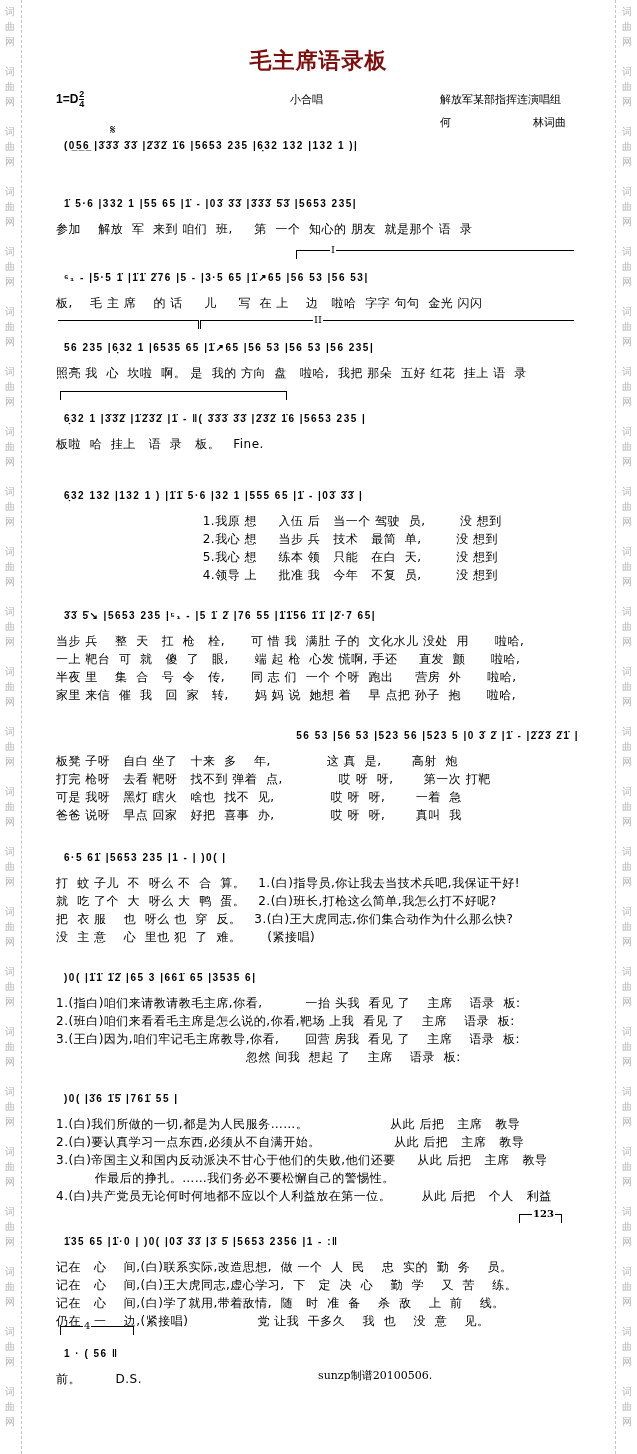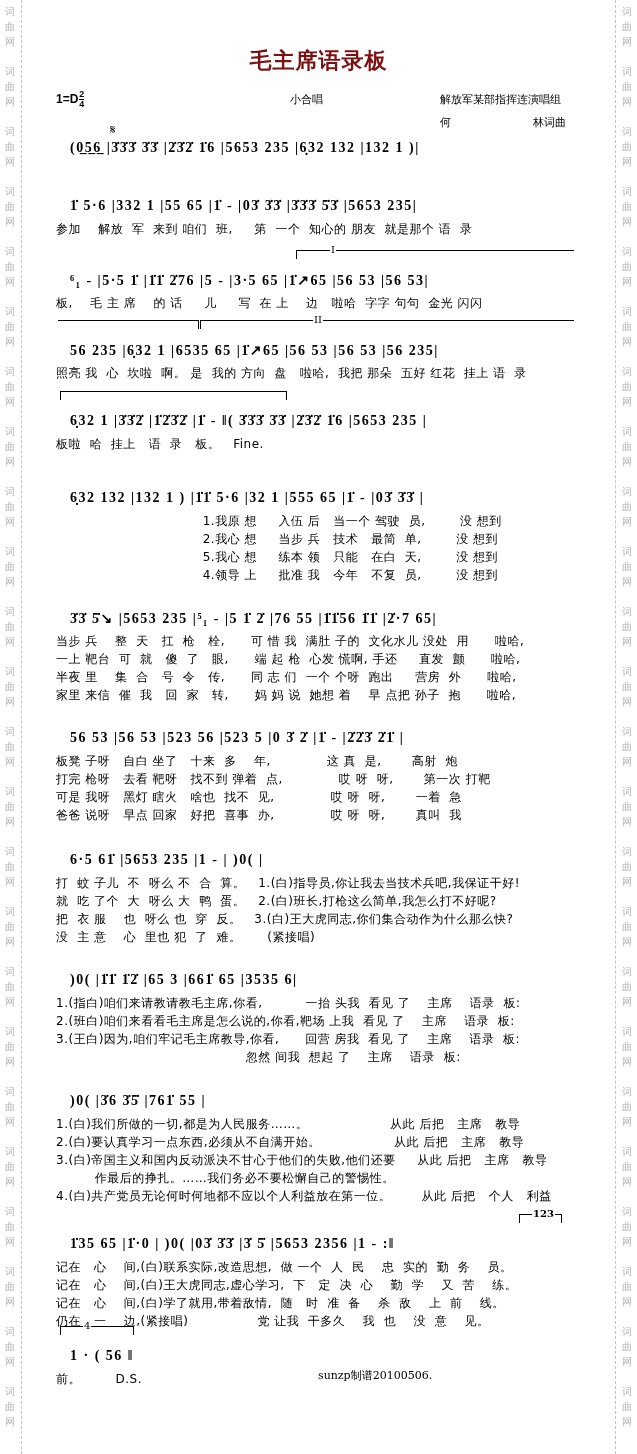--- a/index.html
+++ b/index.html
@@ -14,22 +14,22 @@
   .wm-group { position: absolute; left: 0; width: 20px; font-size: 10px; color: #b8b8b8;
               text-align: center; line-height: 15px; font-family: "DejaVu Sans", sans-serif; }
   .title { position: absolute; top: 46px; left: 0; width: 637px; text-align: center;
            font-size: 22px; color: #7a1010; font-weight: bold; letter-spacing: 1px; }
   .abs { position: absolute; white-space: nowrap; }
   .hdr { font-size: 11px; font-family: "DejaVu Sans", sans-serif; }
   .key { font-size: 12px; font-family: "Liberation Sans", sans-serif; font-weight: bold; }
   .frac { display: inline-block; vertical-align: middle; text-align: center; font-size: 9px; line-height: 9px; margin-left: 1px; }
   .frac span { display: block; }
   .frac span:first-child { border-bottom: 1px solid #000; }
-  .staff { position: absolute; left: 70px; width: 515px; font-family: Liberation Serif, serif;
-           font-weight: bold; font-size: 14px; letter-spacing: 1.5px; white-space: nowrap; }
+  .staff { position: absolute; left: 64px; width: 515px; font-family: Liberation Sans, sans-serif;
+           font-weight: bold; font-size: 10px; letter-spacing: 1.5px; white-space: nowrap; }
   .lyric { position: absolute; left: 56px; font-size: 12px; white-space: pre; letter-spacing: 0.5px;
            font-family: "DejaVu Sans", sans-serif; }
   .bracket { position: absolute; border-top: 1px solid #000; height: 8px; }
   .bracket.lft { border-left: 1px solid #000; }
   .bracket.rgt { border-right: 1px solid #000; }
   .blabel { position: absolute; top: -7px; font-size: 10px; background: #fff; padding: 0 1px; font-family: "DejaVu Serif", serif; }
   .segno { position: absolute; font-size: 13px; }
   .footer { font-size: 11px; font-family: "DejaVu Serif", serif; }
 </style>
 </head>
@@ -315,36 +315,36 @@
     <div class="staff" style="top: 490px;">6̣32 132 |132 1 ) |1̇1̇ 5·6 |32 1 |555 65 |1̇ - |03̇ 3̇3̇ |</div>
     <div class="lyric" style="top: 513px;">                                  1.我原 想     入伍 后   当一个 驾驶  员,        没 想到</div>
     <div class="lyric" style="top: 531px;">                                  2.我心 想     当步 兵   技术   最简  单,        没 想到</div>
     <div class="lyric" style="top: 549px;">                                  5.我心 想     练本 领   只能   在白  天,        没 想到</div>
     <div class="lyric" style="top: 567px;">                                  4.领导 上     批准 我   今年   不复  员,        没 想到</div>
     <div class="staff" style="top: 610px;">3̇3̇ 5̇↘ |5653 235 |⁵₁ - |5 1̇ 2̇ |76 55 |1̇1̇56 1̇1̇ |2̇·7 65|</div>
     <div class="lyric" style="top: 633px;">当步 兵    整  天   扛  枪   栓,      可 惜 我  满肚 子的  文化水儿 没处  用      啦哈,</div>
     <div class="lyric" style="top: 651px;">一上 靶台  可  就   傻  了   眼,      端 起 枪  心发 慌啊, 手还     直发  颤      啦哈,</div>
     <div class="lyric" style="top: 669px;">半夜 里    集  合   号  令   传,      同 志 们  一个 个呀  跑出     营房  外      啦哈,</div>
     <div class="lyric" style="top: 687px;">家里 来信  催  我   回  家   转,      妈 妈 说  她想 着    早 点把 孙子  抱      啦哈,</div>
-    <div class="staff" style="top: 730px;">56 53 |56 53 |523 56 |523 5 |0 3̇ 2̇ |1̇ - |2̇2̇3̇ 2̇1̇ |</div>
+    <div class="staff" style="top: 730px; text-align: right;">56 53 |56 53 |523 56 |523 5 |0 3̇ 2̇ |1̇ - |2̇2̇3̇ 2̇1̇ |</div>
     <div class="lyric" style="top: 753px;">板凳 子呀   自白 坐了   十来  多    年,             这 真  是,       高射  炮</div>
     <div class="lyric" style="top: 771px;">打完 枪呀   去看 靶呀   找不到 弹着  点,             哎 呀  呀,       第一次 打靶</div>
     <div class="lyric" style="top: 789px;">可是 我呀   黑灯 瞎火   啥也  找不  见,             哎 呀  呀,       一着  急</div>
     <div class="lyric" style="top: 807px;">爸爸 说呀   早点 回家   好把  喜事  办,             哎 呀  呀,       真叫  我</div>
     <div class="staff" style="top: 852px;">6·5 61̇ |5653 235 |1 - |                    )0(                     |</div>
     <div class="lyric" style="top: 875px;">打  蚊 子儿  不  呀么 不  合  算。   1.(白)指导员,你让我去当技术兵吧,我保证干好!</div>
     <div class="lyric" style="top: 893px;">就  吃 了个  大  呀么 大  鸭  蛋。   2.(白)班长,打枪这么简单,我怎么打不好呢?</div>
     <div class="lyric" style="top: 911px;">把  衣 服    也  呀么 也  穿  反。   3.(白)王大虎同志,你们集合动作为什么那么快?</div>
     <div class="lyric" style="top: 929px;">没  主 意    心  里也 犯  了  难。      (紧接唱)</div>
     <div class="staff" style="top: 972px;">               )0(                 |1̇1̇ 1̇2̇ |65 3 |661̇ 65 |3535 6|</div>
     <div class="lyric" style="top: 995px;">1.(指白)咱们来请教请教毛主席,你看,          一抬 头我  看见 了    主席    语录  板:</div>
     <div class="lyric" style="top: 1013px;">2.(班白)咱们来看看毛主席是怎么说的,你看,靶场 上我  看见 了    主席    语录  板:</div>
     <div class="lyric" style="top: 1031px;">3.(王白)因为,咱们牢记毛主席教导,你看,      回营 房我  看见 了    主席    语录  板:</div>
     <div class="lyric" style="top: 1049px;">                                            忽然 间我  想起 了    主席    语录  板:</div>
-    <div class="staff" style="top: 1093px;">                    )0(                                     |3̇6 3̇5̇ |761̇ 55 |</div>
+    <div class="staff" style="top: 1093px;">                    )0(                                     |3̇6 1̇5̇ |761̇ 55 |</div>
     <div class="lyric" style="top: 1116px;">1.(白)我们所做的一切,都是为人民服务……。                   从此 后把   主席   教导</div>
     <div class="lyric" style="top: 1134px;">2.(白)要认真学习一点东西,必须从不自满开始。                 从此 后把   主席   教导</div>
     <div class="lyric" style="top: 1152px;">3.(白)帝国主义和国内反动派决不甘心于他们的失败,他们还要     从此 后把   主席   教导</div>
     <div class="lyric" style="top: 1170px;">         作最后的挣扎。……我们务必不要松懈自己的警惕性。</div>
     <div class="lyric" style="top: 1188px;">4.(白)共产党员无论何时何地都不应以个人利益放在第一位。       从此 后把   个人   利益</div>
     <div class="bracket lft rgt" style="left: 519px; width: 41px; top: 1214px;">
       <span class="blabel" style="left: 12px; font-weight: bold;">123</span>
     </div>
     <div class="staff" style="top: 1236px;">1̇35 65 |1̇·0 |      )0(    |03̇ 3̇3̇ |3̇ 5̇ |5653 2356 |1 - :‖</div>
     <div class="lyric" style="top: 1259px;">记在   心    间,(白)联系实际,改造思想,  做 一个  人  民    忠  实的  勤  务    员。</div>

